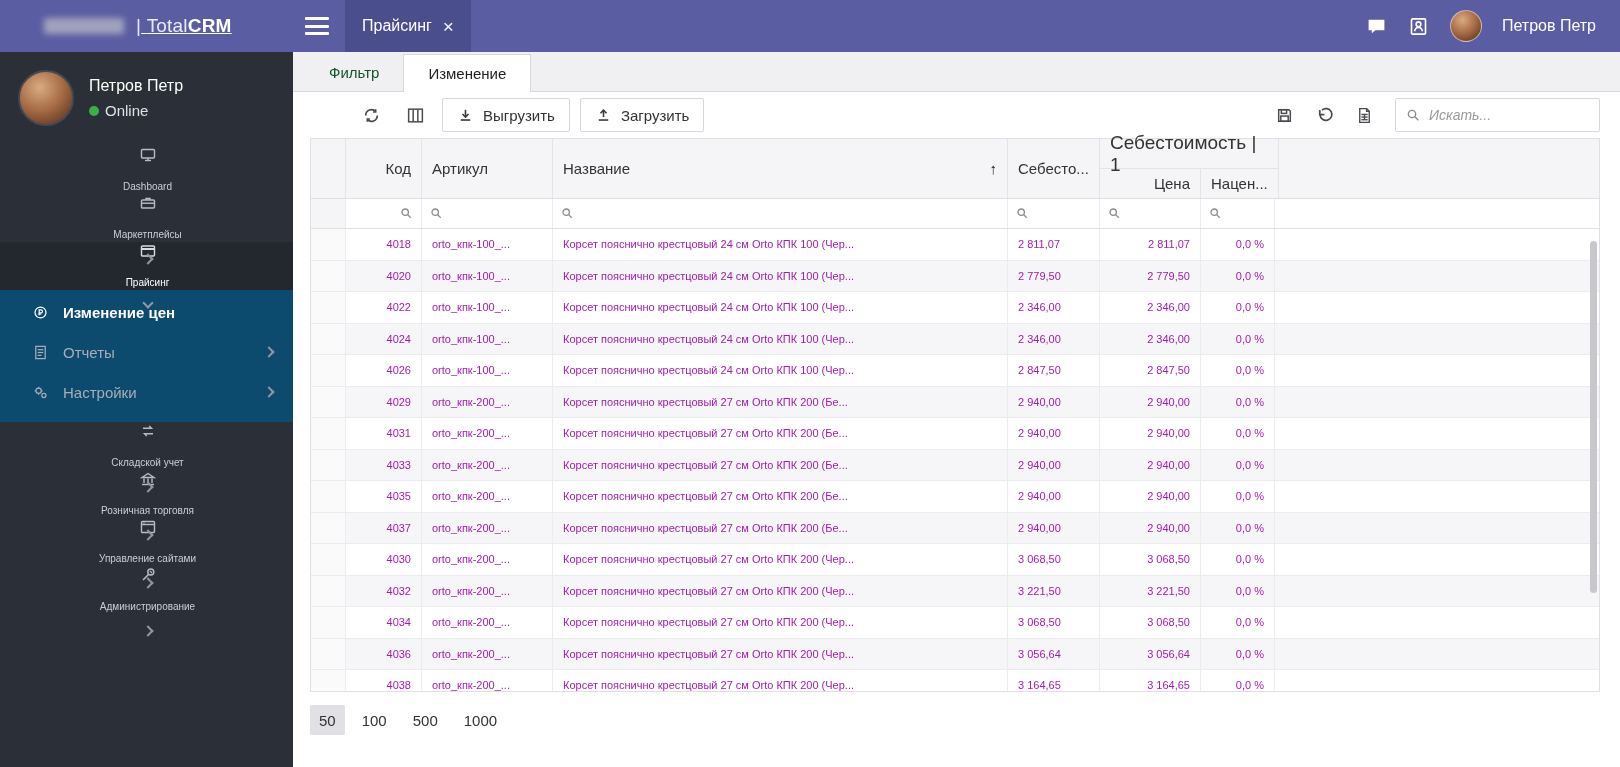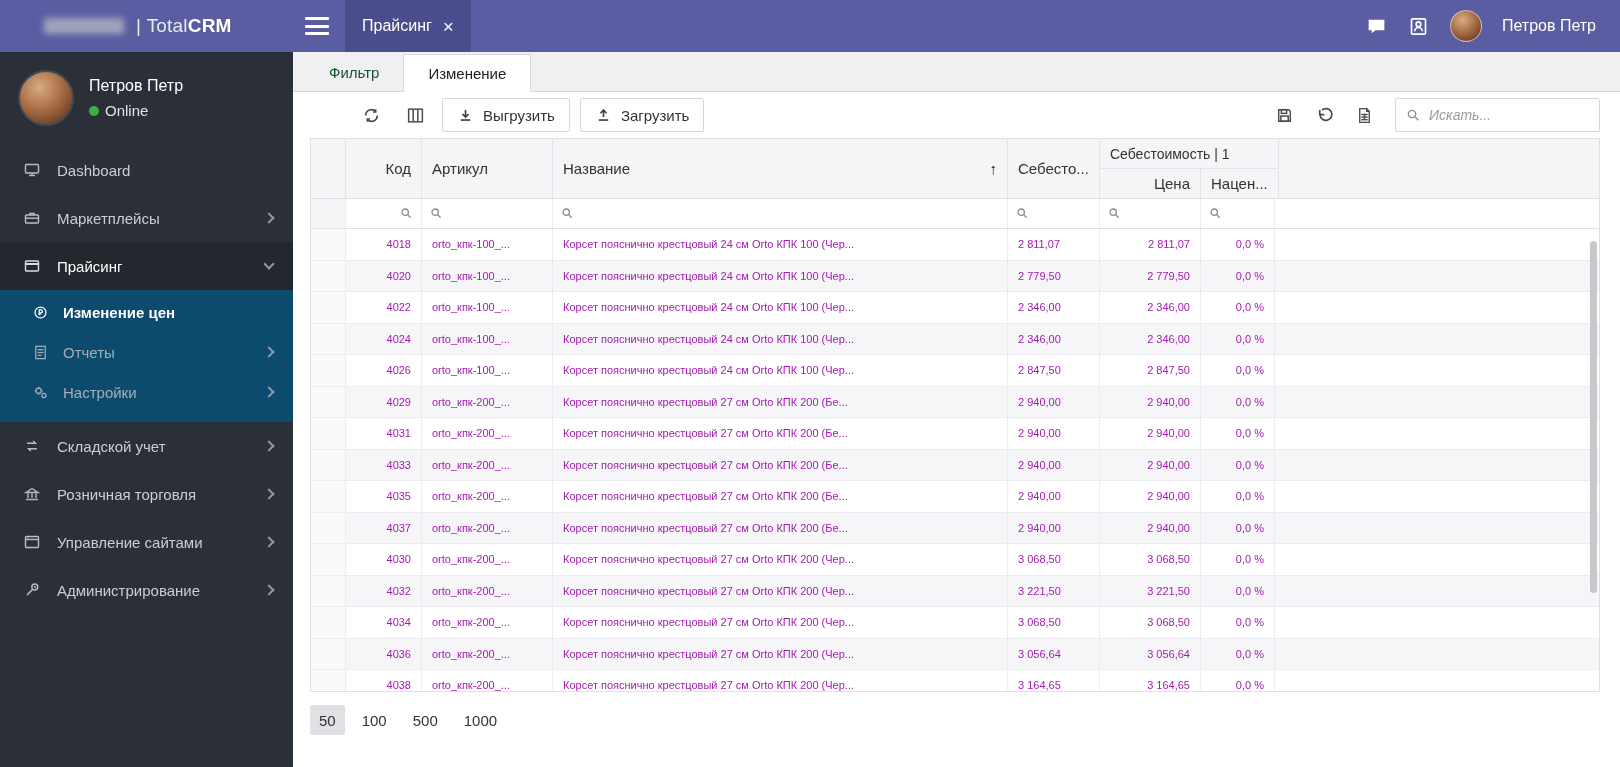--- a/index.html
+++ b/index.html
@@ -1,42 +1,42 @@
 <!DOCTYPE html>
 <html style="--purple: #5a5da1; --purple-dark: #4b4e8c; --sidebar: #2b3038; --green: #3fae46;"><head>
 <meta charset="utf-8">
 <style>
   * { margin:0; padding:0; box-sizing:border-box; }
   html,body { width:1620px; height:767px; overflow:hidden; font-family:"Liberation Sans",sans-serif; background:#fff; }
   .app { position:relative; width:1620px; height:767px; }
 
   
   .topbar { position:absolute; top:0; left:0; right:0; height:52px; background:var(--purple,#5a5da1); display:flex; align-items:center; color:#fff; z-index:3; }
-  .brand { flex:0 0 293px; height:100%; display:flex; align-items:center; padding-left:44px; gap:12px; }
+  .brand { flex:0 0 293px; height:100%; display:flex; align-items:center; padding-left:44px; gap:12px;text-decoration:underline; }
   .logo-blur { width:80px; height:16px; background:#a9aabf; border-radius:2px; filter:blur(3px); opacity:.9; }
   .brand-text { font-size:19px; color:#e9eaf6; white-space:nowrap; letter-spacing:.2px; }
   .brand-text b { color:#fff; }
   .hamburger { width:24px; height:18px; margin:0 16px 0 12px; background:none; border:none; cursor:pointer; display:flex; flex-direction:column; justify-content:space-between; }
   .hamburger span { display:block; height:3px; background:#fff; border-radius:1px; }
   .header-tab { height:100%; background:var(--purple-dark,#4b4e8c); display:flex; align-items:center; gap:11px; padding:0 17px; font-size:16px; cursor:pointer; }
   .tab-close { font-size:19px; line-height:1; opacity:.95; cursor:pointer; }
   .top-right { margin-left:auto; display:flex; align-items:center; gap:20px; padding-right:24px; }
   .top-icon { width:22px; height:22px; display:flex; align-items:center; justify-content:center; cursor:pointer; }
   .avatar { border-radius:50%; background:radial-gradient(circle at 38% 30%, #d8ab81 0%, #a96f47 45%, #6e4228 80%); }
   .avatar.small { width:32px; height:32px; border:1px solid rgba(255,255,255,.55); }
   .avatar.big { width:56px; height:56px; border:2px solid #434a54; }
   .username { font-size:16px; cursor:pointer; }
 
   
   .sidebar { position:absolute; top:52px; left:0; width:293px; bottom:0; background:var(--sidebar,#2b3038); color:#c9cfd6; overflow:hidden; }
   .user-block { display:flex; align-items:center; gap:15px; padding:18px 16px 20px 18px; }
   .uname { color:#fff; font-size:16px; margin-bottom:7px; }
   .status { font-size:15px; color:#dde1e5; display:flex; align-items:center; gap:6px; }
   .dot { width:10px; height:10px; border-radius:50%; background:var(--green,#3fae46); }
-  .nav-item { height:48px; display:flex; align-items:center; gap:15px; padding:0 20px 0 22px; font-size:15px; cursor:pointer; }
+  .nav-item { height:48px; display:flex; align-items:center; gap:15px; padding:0 20px 0 22px; font-size:10px; cursor:pointer;flex-direction:column; }
   .nav-item .nicon, .sub-item .nicon { width:20px; flex:0 0 20px; display:flex; justify-content:center; }
   .nlabel { flex:1; white-space:nowrap; }
   .chev { width:8px; height:8px; border-right:2px solid #8f97a1; border-bottom:2px solid #8f97a1; transform:rotate(-45deg); flex:0 0 8px; }
   .chev.down { transform:rotate(45deg); margin-top:-4px; }
   .nav-item.active-parent { background:#23272e; color:#fff; }
   .submenu { background:#0c4a6e; padding:2px 0 10px; }
   .sub-item { height:40px; display:flex; align-items:center; gap:13px; padding:0 20px 0 30px; font-size:15px; color:#a7aeb6; cursor:pointer; }
   .sub-item.active { color:#fff; font-weight:bold; }
 
   
@@ -62,21 +62,21 @@
   .c-cost   { flex:0 0 92px; }
   .c-price  { flex:0 0 101px; justify-content:flex-end; }
   .c-markup { flex:0 0 74px;  justify-content:flex-end; }
   .c-fill   { flex:1 1 auto; border-right:none !important; }
 
   .ghead { display:flex; background:#f5f5f8; border-bottom:1px solid #e0e0e4; height:60px; }
   .hcell { display:flex; align-items:center; padding:0 10px; font-size:15px; color:#333; border-right:1px solid #e4e4e8; }
   .hcell.c-cost { justify-content:flex-start; }
   .sort { margin-left:auto; font-size:15px; color:#222; }
   .hgroup { display:flex; flex-direction:column; flex:0 0 175px; }
-  .hgroup-title { height:30px; display:flex; align-items:center; padding:0 10px; font-size:14px; color:#333; border-bottom:1px solid #e4e4e8; border-right:1px solid #e4e4e8; }
+  .hgroup-title { height:30px; display:flex; align-items:center; padding:0 10px; font-size:19px; color:#333; border-bottom:1px solid #e4e4e8; border-right:1px solid #e4e4e8; }
   .hgroup-cols { display:flex; flex:1; }
   .hgroup-cols .hcell { height:100%; }
 
   .gfilter { display:flex; height:30px; border-bottom:1px solid #e0e0e4; background:#fff; }
   .fcell { display:flex; align-items:center; padding:0 8px; border-right:1px solid #ececf0; }
   .fcell.c-sel { background:#f5f5f8; }
 
   .gbody { height:462px; overflow:hidden; position:relative; }
   .trow { display:flex; height:31.5px; border-bottom:1px solid #ececf0; font-size:11px; color:#a21caf; background:#fff;justify-content:flex-end; }
   .trow.alt { background:#f6f6f9; }

